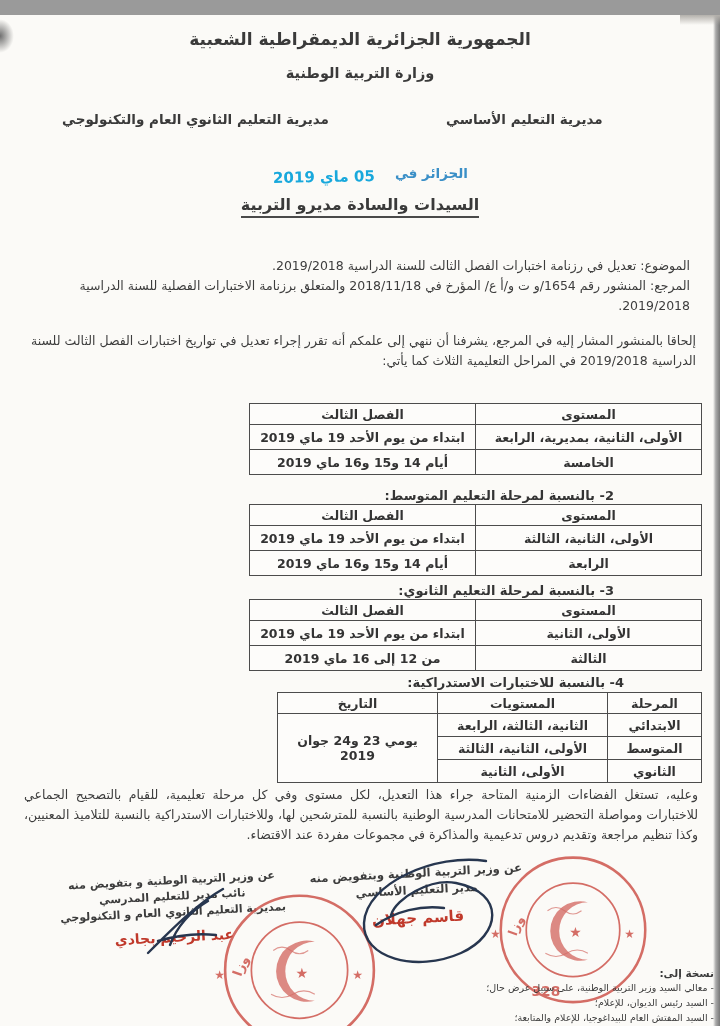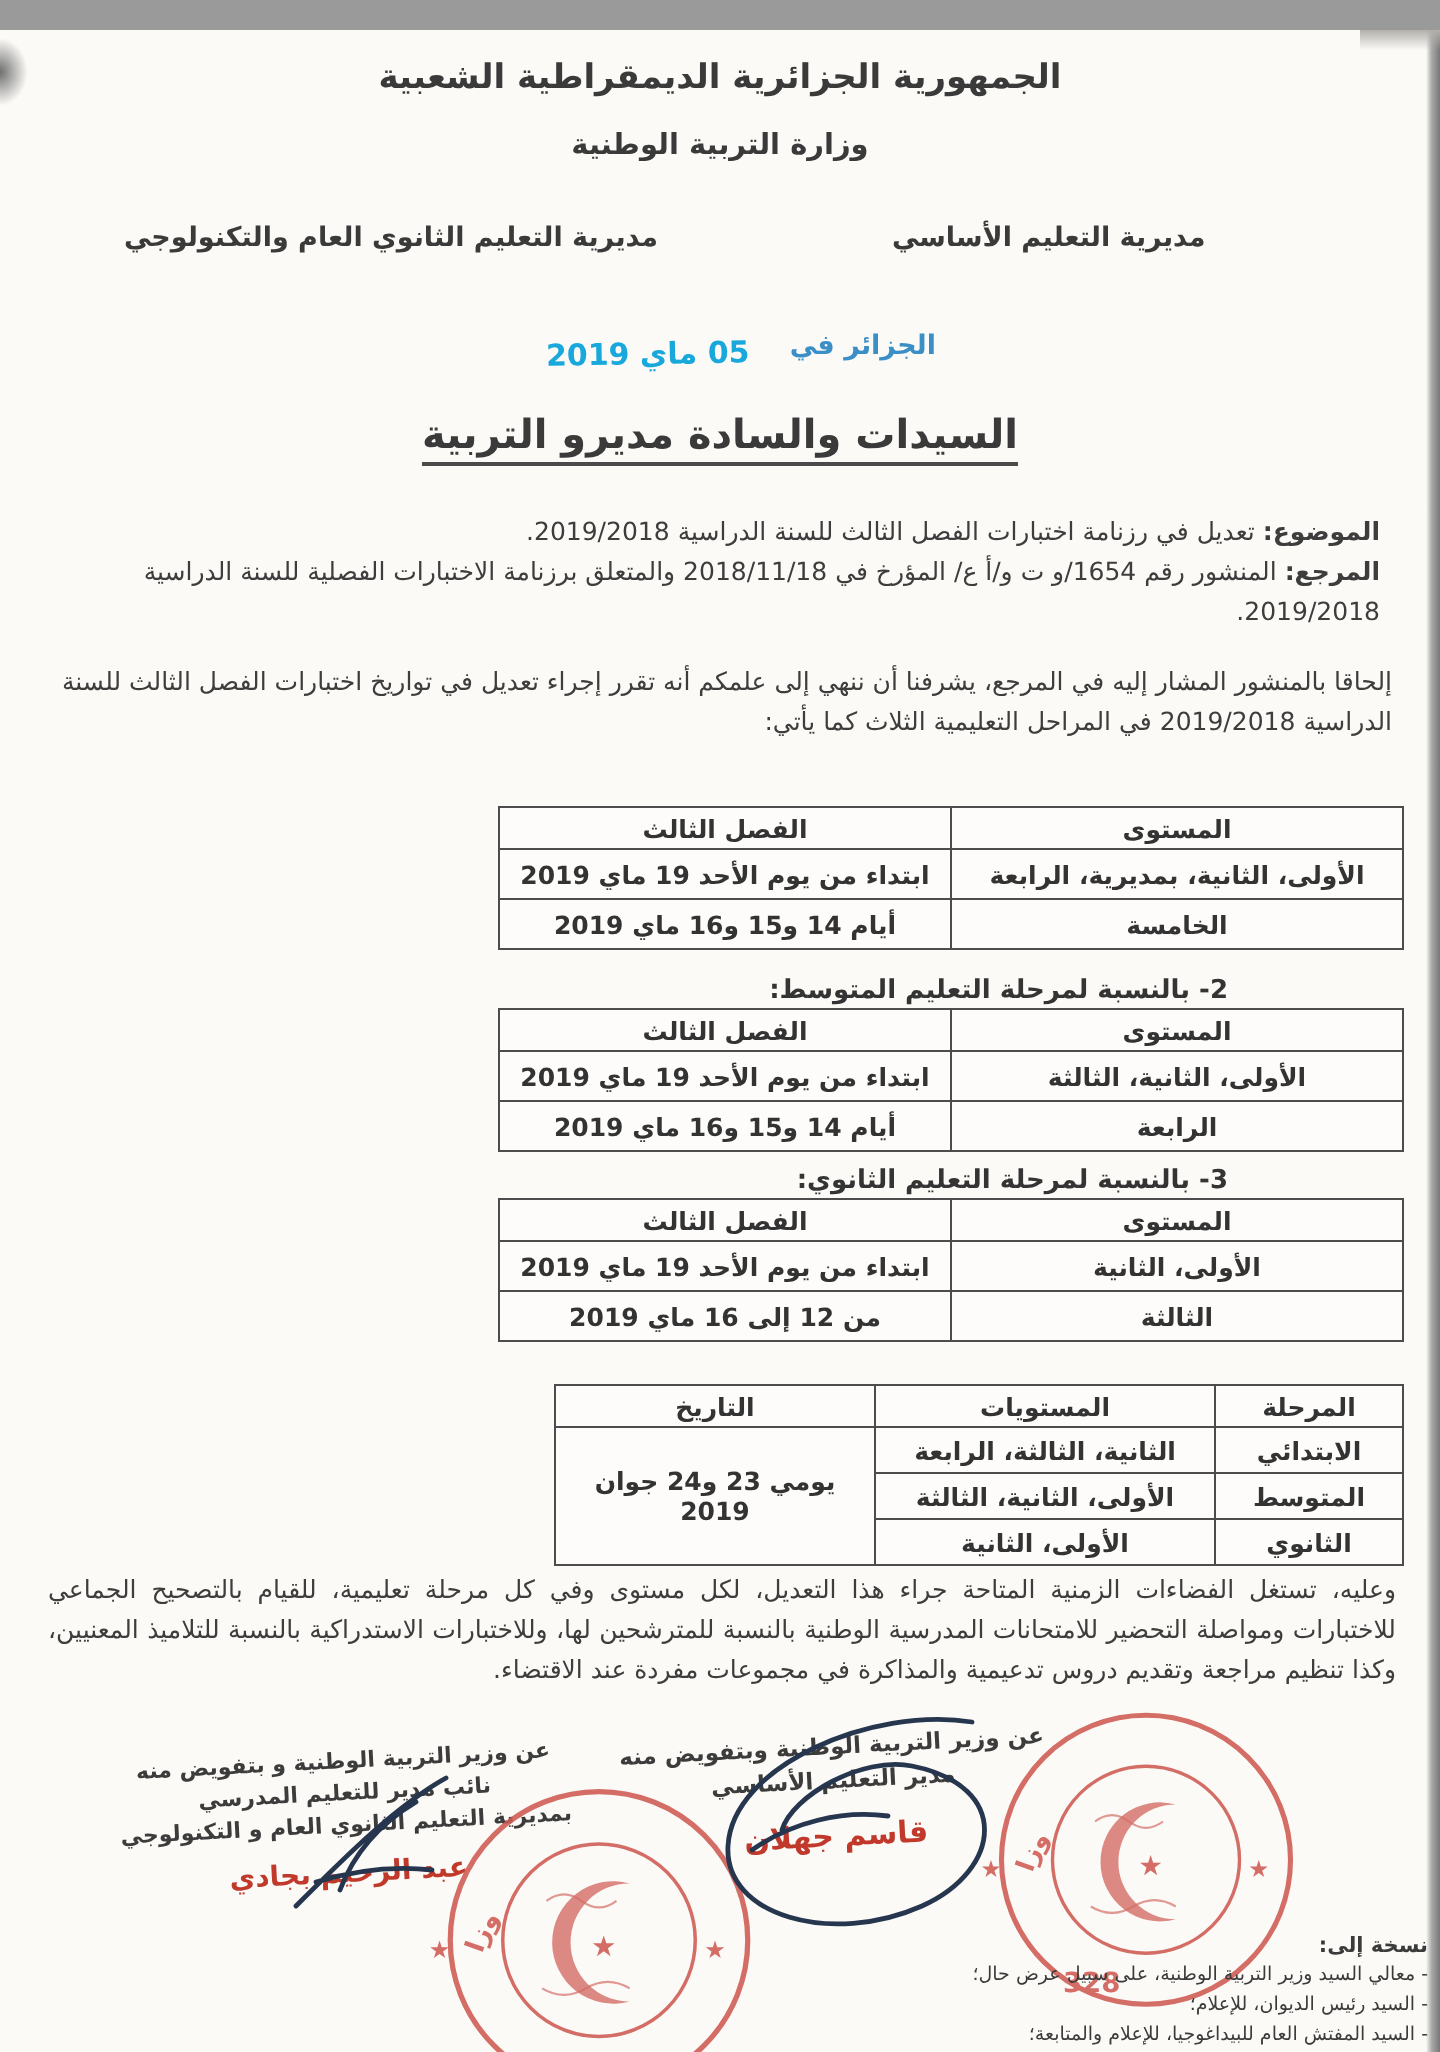--- a/index.html
+++ b/index.html
@@ -43,26 +43,26 @@
   .dir-block{font-weight:700;text-align:left;line-height:1.8;}
   .dir-right{top:92px;right:24px;width:250px;font-size:13.5px;}
   .dir-left{top:92px;left:62px;width:320px;font-size:13.5px;}
   .dir-num{font-size:13px;}
 
   .dateline{top:150px;right:252px;display:flex;align-items:flex-start;gap:20px;}
   .date-place{color:var(--blue);font-weight:700;font-size:13.5px;}
   .date-stamp{color:var(--stampblue);font-weight:700;font-size:15px;letter-spacing:1px;
     transform:translateY(3px) rotate(-1deg);}
 
-  .salutation{top:190px;left:0;width:100%;font-size:20px;font-weight:700;text-align:center;}
+  .salutation{top:180px;left:0;width:100%;font-size:16px;font-weight:700;text-align:center;}
   .salutation span{border-bottom:2px solid #4a4a4a;padding-bottom:2px;}
 
   .para{font-size:12.5px;line-height:1.6;color:#3d3d3d;font-weight:500;}
   .subject{top:241px;right:30px;left:38px;text-align:right;}
-  .subject .lbl{font-weight:700;text-align:center;}
+  .subject .lbl{font-weight:400;text-align:center;}
   .intro{top:316px;right:24px;left:26px;text-align:right;}
 
   .sec-title{font-size:13px;font-weight:700;color:#343434;}
   .t1-title{top:371px;right:106px;}
   .t2-title{top:473px;right:106px;}
   .t3-title{top:568px;right:106px;}
   .t4-title{top:660px;right:96px;}
 
   table.sched{border-collapse:collapse;table-layout:fixed;background:#fdfcfa;}
   table.sched td,table.sched th{
@@ -213,20 +213,24 @@
       <td>الأولى، الثانية</td>
       <td>ابتداء من يوم الأحد 19 ماي 2019</td>
     </tr>
     <tr>
       <td>الثالثة</td>
       <td>من 12 إلى 16 ماي 2019</td>
     </tr>
   </tbody>
     </table>
 
+  <div class="abs sec-title t4-title">
+    <span>4-</span>
+    <span>بالنسبة للاختبارات الاستدراكية:</span>
+  </div>
   <table class="abs sched tbl-4">
     <colgroup>
         <col class="c-stage">
         <col class="c-levels">
         <col class="c-date">
       </colgroup>
     <tbody>
         <tr>
       <th>المرحلة</th>
       <th>المستويات</th>

